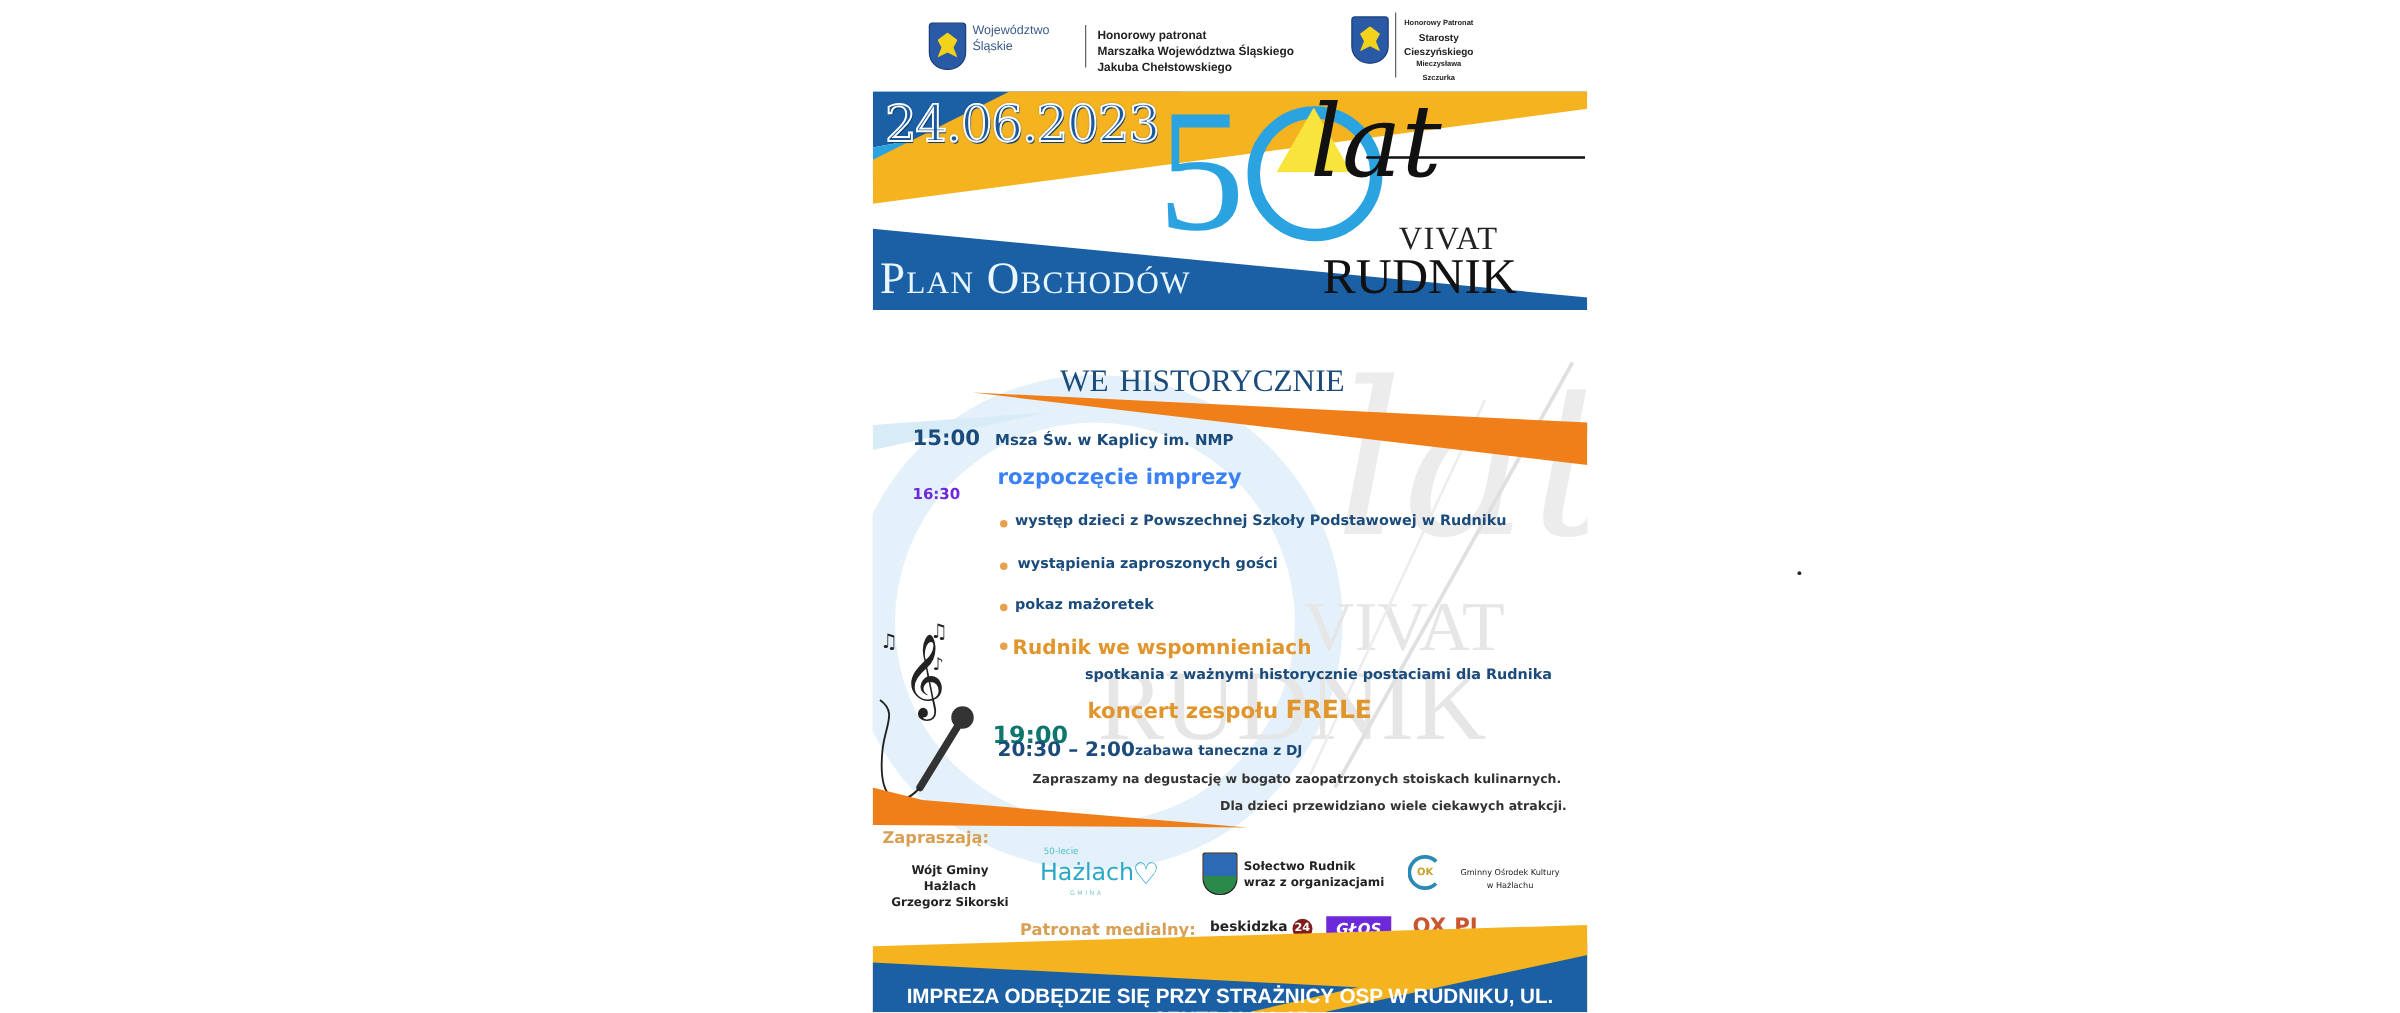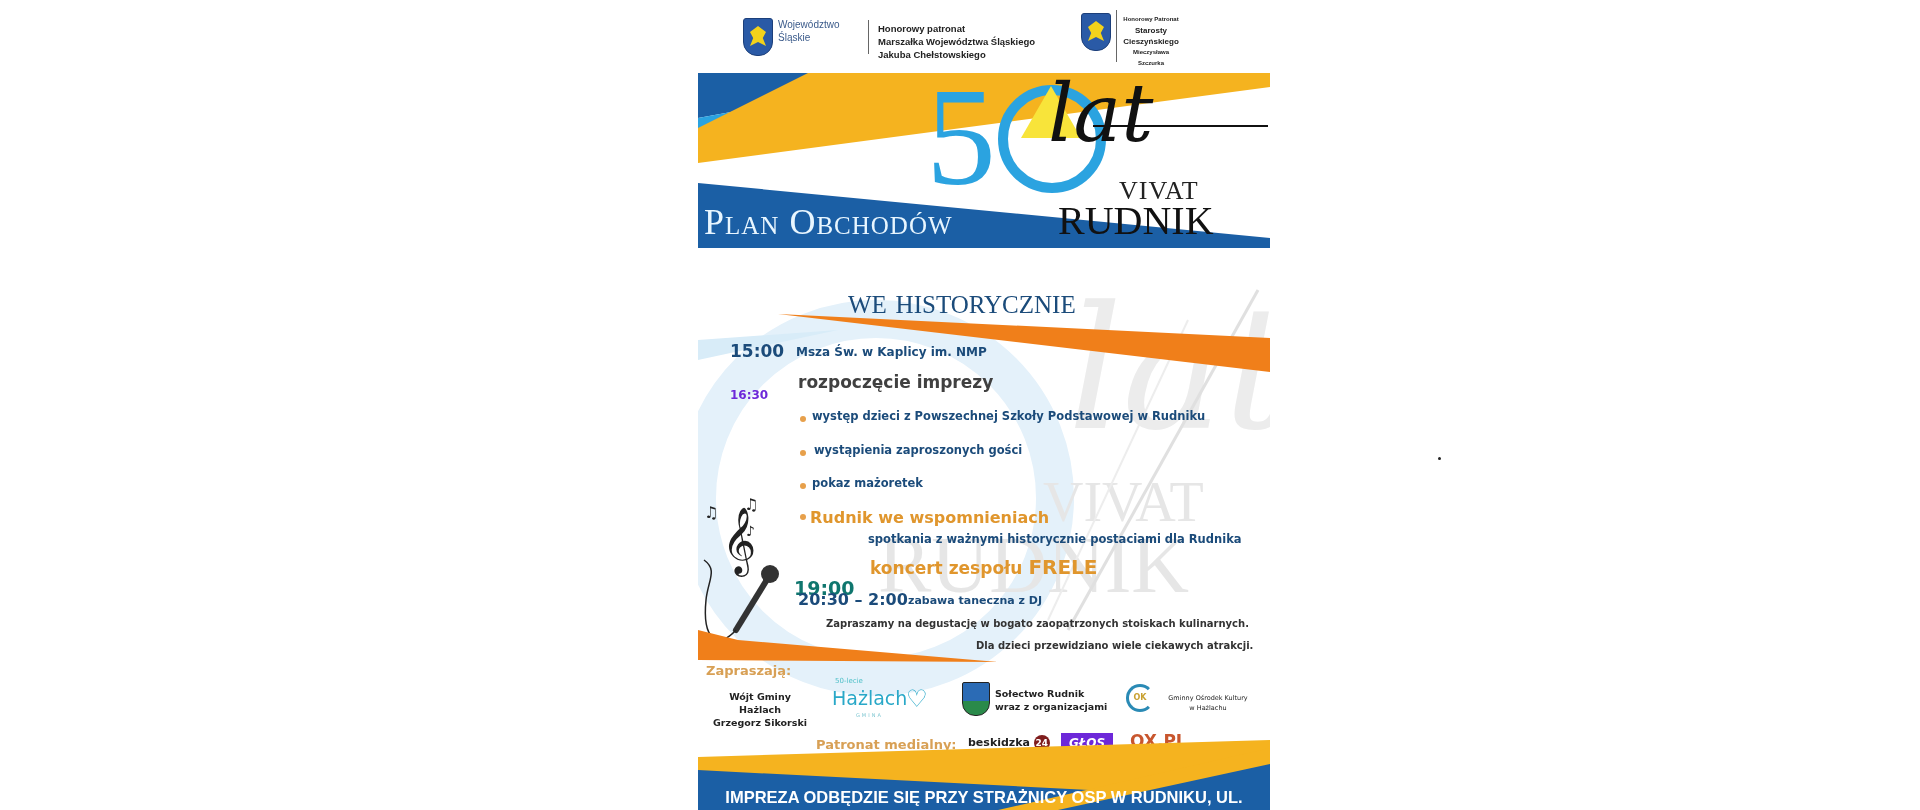--- a/index.html
+++ b/index.html
@@ -61,20 +61,21 @@
     </div>
   </div>
 
   <div class="banner">
     <svg class="abs" style="left:0;top:0;" width="572" height="175">
       <polygon points="0,0 250,0 0,45" fill="#1b5fa5"></polygon>
       <polygon points="250,0 572,0 572,6 0,70 0,45" fill="#2ba3e0"></polygon>
       <polygon points="110,0 572,0 572,14 0,90 0,55" fill="#f5b31f"></polygon>
       <polygon points="0,110 572,165 572,175 0,175" fill="#1b5fa5"></polygon>
     </svg>
+    <div class="date">24.06.2023</div>
     <div class="circle"></div>
     <div class="tri"></div>
     <div class="five" style="clip-path:inset(0 62px 0 0);">50</div>
     <div class="lat">lat</div>
     <div class="abs" style="left:395px;top:52px;width:175px;height:2px;background:#111;"></div>
     <div class="vivat">VIVAT</div>
     <div class="rudnik">RUDNIK</div>
     <div class="plan">Plan Obchodów</div>
   </div>
 
@@ -91,21 +92,21 @@
 
   <svg class="abs" style="left:0;top:300px;" width="572" height="80">
     <polygon points="80,14 572,38 572,72" fill="#f07f1a"></polygon>
     <polygon points="0,40 140,30 0,60" fill="#d8ecf8"></polygon>
   </svg>
 
   <div class="time" style="left:32px;top:341px;font-size:17px;color:#1b4b7a;">15:00</div>
   <div class="desc" style="left:98px;top:345px;font-size:12px;font-weight:bold;">Msza Św. w Kaplicy im. NMP</div>
 
   <div class="time" style="left:32px;top:370px;font-size:12px;color:#6d28d9;margin-top:18px;">16:30</div>
-  <div class="desc" style="left:100px;top:372px;font-size:17px;font-weight:bold;color:#404040;">rozpoczęcie imprezy</div>
+  <div class="desc" style="left:100px;top:372px;font-size:17px;font-weight:bold;color:#3b82f6;">rozpoczęcie imprezy</div>
 
   <div class="bullet" style="left:102px;top:416px;"></div>
   <div class="desc" style="left:114px;top:409px;font-size:11.5px;font-weight:bold;">występ dzieci z Powszechnej Szkoły Podstawowej w Rudniku</div>
   <div class="bullet" style="left:102px;top:450px;"></div>
   <div class="desc" style="left:116px;top:443px;font-size:11.5px;font-weight:bold;">wystąpienia zaproszonych gości</div>
   <div class="bullet" style="left:102px;top:483px;"></div>
   <div class="desc" style="left:114px;top:476px;font-size:11.5px;font-weight:bold;">pokaz mażoretek</div>
 
   <div class="bullet" style="left:102px;top:514px;"></div>
   <div class="desc" style="left:112px;top:508px;font-size:16px;font-weight:bold;color:#e0962d;">Rudnik we wspomnieniach</div>

